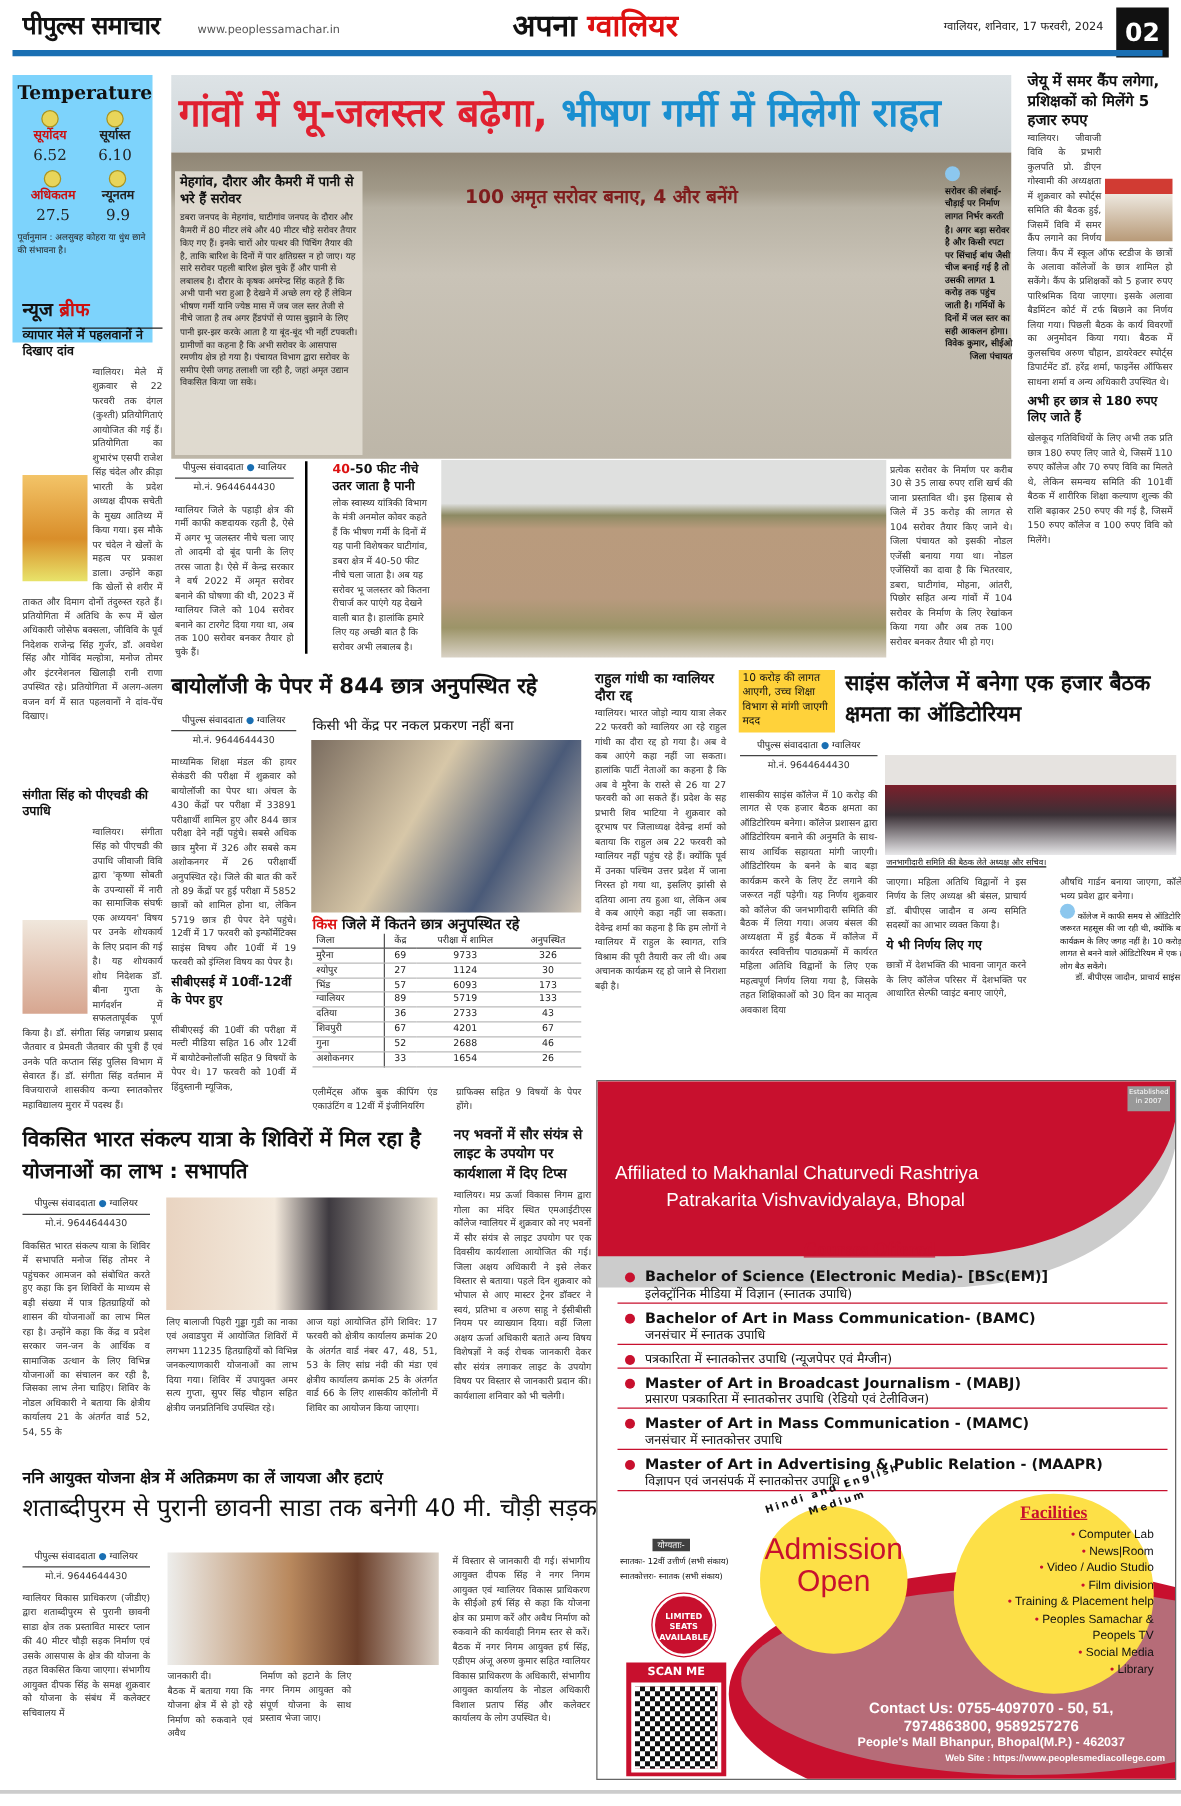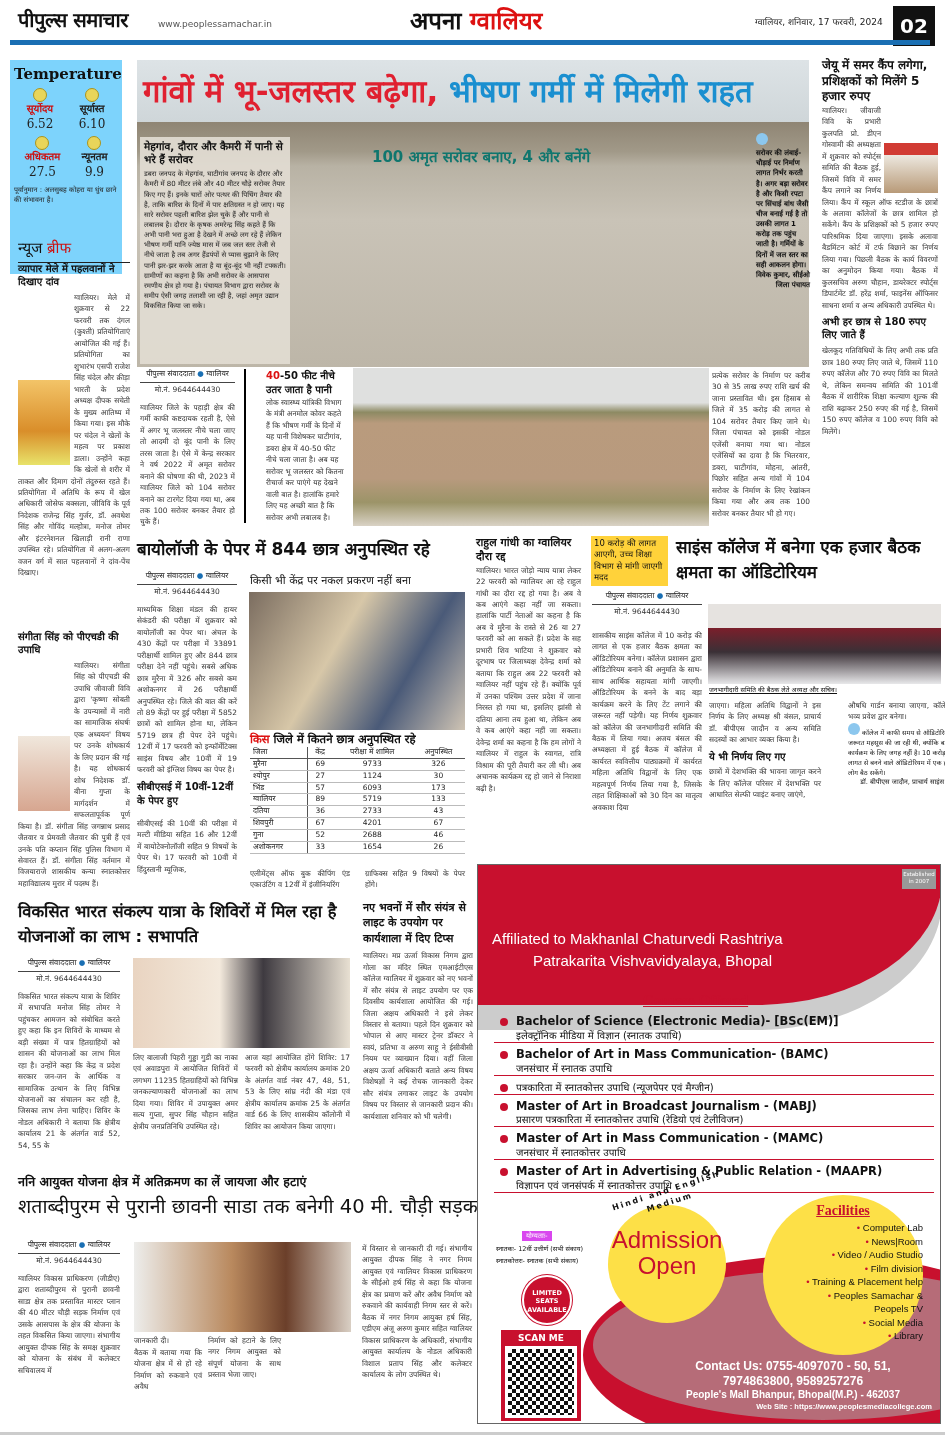--- a/index.html
+++ b/index.html
@@ -19,27 +19,27 @@
 .byline .b{color:#1a6fb3}
 .phone{font-size:7.5px;color:#333;text-align:center;margin-top:2px}
 .photo{background:linear-gradient(135deg,#b7a58c,#8e7b63);}
 .tempbox{left:10px;top:60px;width:112px;height:214px;background:#7dd3fc;padding:4px}
 .tempbox .t{font-family:"DejaVu Serif",serif;font-weight:bold;font-size:15px;text-align:center;color:#111}
 .trow{display:flex;justify-content:space-around;text-align:center;margin-top:2px}
 .sun{width:14px;height:14px;border-radius:50%;background:#e8d55a;border:1px solid #a99420;margin:0 auto}
 .tl{font-size:10px;font-weight:bold}
 .tv{font-family:"DejaVu Serif",serif;font-size:12px}
 .forecast{font-size:7px;margin-top:3px;color:#222}
-.news-brief{left:18px;top:238px;width:112px;font-size:15px;font-weight:normal;color:#111;border-bottom:1px solid #222;padding-bottom:2px}
+.news-brief{left:18px;top:238px;width:112px;font-size:15px;font-weight:bold;color:#111;border-bottom:1px solid #222;padding-bottom:2px}
 .news-brief span{color:#c11}
 .mainhead{left:137px;top:60px;width:672px;height:62px;background:linear-gradient(#dde3e6,#cfd6d9);font-size:31px;font-weight:bold;line-height:62px;padding-left:6px;white-space:nowrap;overflow:hidden}
 .mainhead .r{color:#e02030}.mainhead .b{color:#1a8fd0}
 .lakeimg{left:137px;top:122px;width:672px;height:245px;background:linear-gradient(#8f8574 0,#a19988 12%,#b8b2a4 18%,#c9c3b7 40%,#bdb6a8 100%)}
 .insetbox{left:140px;top:137px;width:150px;height:227px;background:rgba(226,220,210,.92);padding:3px 4px}
-.sub100{left:372px;top:147px;font-size:15px;font-weight:bold;color:#0f766e}
+.sub100{left:372px;top:147px;font-size:15px;font-weight:bold;color:#7f1d1d}
 .quote1{left:756px;top:133px;width:54px;font-size:7px;line-height:1.45;color:#111;font-weight:bold}
 .qmark{width:12px;height:12px;border-radius:50%;background:#8cc7ee;display:inline-block}
 .table{border-collapse:collapse;width:100%;font-size:7.5px}
 .table td,.table th{padding:0 3px;border-bottom:1px solid #bbb;text-align:center}
 .table th{font-weight:normal;border-bottom:1px solid #555}
 .table td:first-child,.table th:first-child{text-align:left;border-right:1px solid #555}
 .ybox{left:591px;top:536px;width:77px;height:50px;background:#ffd23a;font-size:8.5px;line-height:1.35;padding:2px 3px;color:#111}
 .ad{left:477px;top:864px;width:464px;height:560px;border:1px solid #666;background:#fff;overflow:hidden}
 .adtop{left:0;top:0;width:464px;height:140px;background:#c8102e;border-bottom-right-radius:40% 90%}
 .adgrey{left:0;top:20px;width:464px;height:145px;background:#ccc;border-bottom-right-radius:40% 90%}
@@ -290,21 +290,21 @@
       </div>
       <div class="course">
         <div class="en">Master of Art in Mass Communication - (MAMC)</div>
         <div class="hi">जनसंचार में स्नातकोत्तर उपाधि</div>
       </div>
       <div class="course">
         <div class="en">Master of Art in Advertising &amp; Public Relation - (MAAPR)</div>
         <div class="hi">विज्ञापन एवं जनसंपर्क में स्नातकोत्तर उपाधि</div>
       </div>
     </div>
-  <div class="abs" style="left:44px;top:366px;background:#d946ef;color:#fff;font-size:7px;padding:0 4px">योग्यताः-</div>
+  <div class="abs" style="left:44px;top:366px;background:#404040;color:#fff;font-size:7px;padding:0 4px">योग्यताः-</div>
   <div class="abs" style="left:18px;top:380px;font-size:6.5px;color:#111">स्नातकः- 12वीं उत्तीर्ण (सभी संकाय)</div>
   <div class="abs" style="left:18px;top:392px;font-size:6.5px;color:#111">स्नातकोत्तरः- स्नातक (सभी संकाय)</div>
   <div class="abs" style="left:44px;top:410px;width:50px;height:50px;border-radius:50%;background:#c8102e;border:2px solid #fff;box-shadow:0 0 0 1px #c8102e;color:#fff;font-size:6.5px;font-weight:bold;text-align:center;padding-top:12px;line-height:1.3">LIMITED SEATS AVAILABLE</div>
   <div class="abs" style="left:23px;top:465px;width:80px;height:91px;background:#c8102e;padding:2px">
     <div style="color:#fff;font-size:9px;font-weight:bold;text-align:center">SCAN ME</div>
     <div style="width:72px;height:72px;margin:1px auto;background:repeating-conic-gradient(#111 0 25%,#fff 0 50%) 0 0/8px 8px;border:3px solid #fff"></div>
   </div>
   <div class="abs" style="left:105px;top:390px;width:470px;height:200px;border-radius:50%;background:#c8102e;"></div>
   <div class="abs" style="left:115px;top:405px;width:460px;height:150px;border-radius:50%;background:#aaa;opacity:.6"></div>
   <div class="abs adcircle" style="left:130px;top:340px;width:118px;height:118px">

